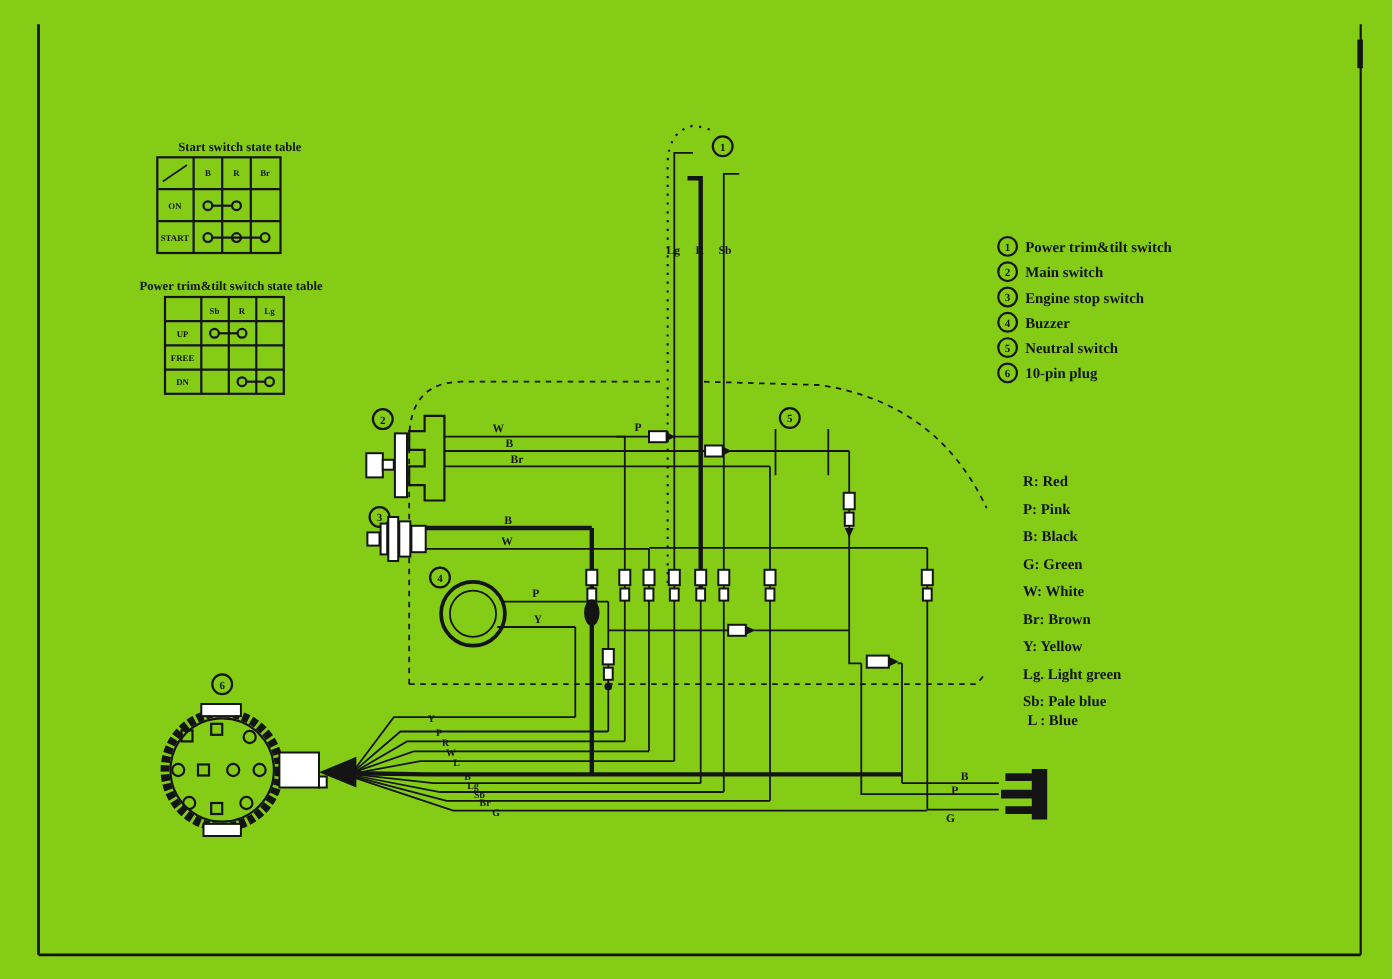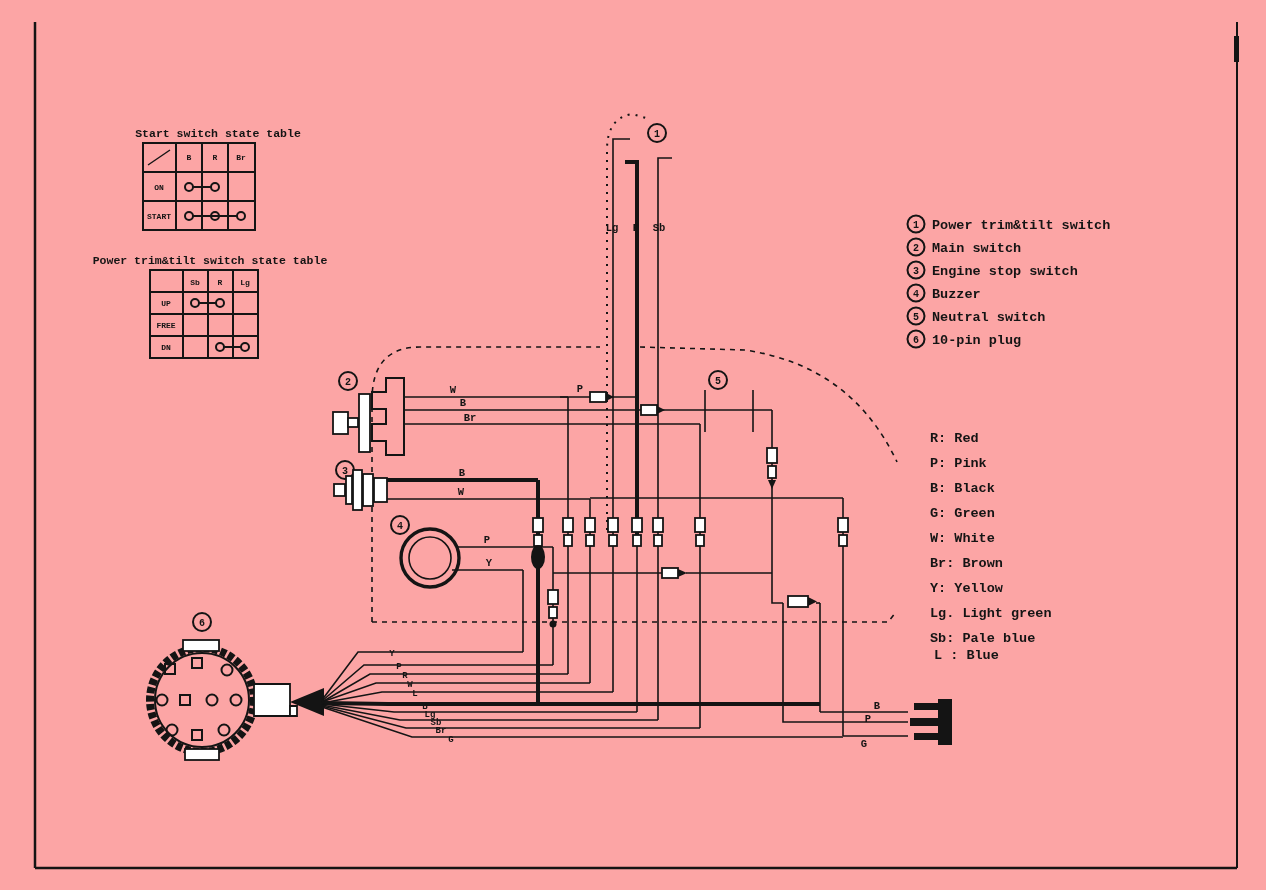--- a/index.html
+++ b/index.html
@@ -1,17 +1,17 @@
 <!DOCTYPE html>
 <html><head>
 <meta charset="utf-8">
 <style>
   html,body{margin:0;padding:0;background:#fff;}
-  .page{position:relative;width:1266px;height:890px;background:#fca5a5;overflow:hidden;
-        font-family:Liberation Mono, monospace;}
+  .page{position:relative;width:1266px;height:890px;background:#84cc16;overflow:hidden;
+        font-family:Liberation Serif, serif;}
   svg{position:absolute;left:0;top:0;}
   svg text{fill:#141414;}
   .wire{stroke:#141414;stroke-width:1.6;fill:none;}
   .wire-thick{stroke:#141414;stroke-width:4;fill:none;}
   .dash{stroke:#141414;stroke-width:1.6;fill:none;stroke-dasharray:5 5;}
   .dots{stroke:#141414;stroke-width:2;fill:none;stroke-dasharray:2 6;}
   .tbl{stroke:#141414;stroke-width:2;fill:none;}
   .conn{stroke:#141414;stroke-width:1.8;fill:#fff;}
   .solid{fill:#141414;stroke:none;}
   .lbl{font-size:10.5px;font-weight:bold;}

